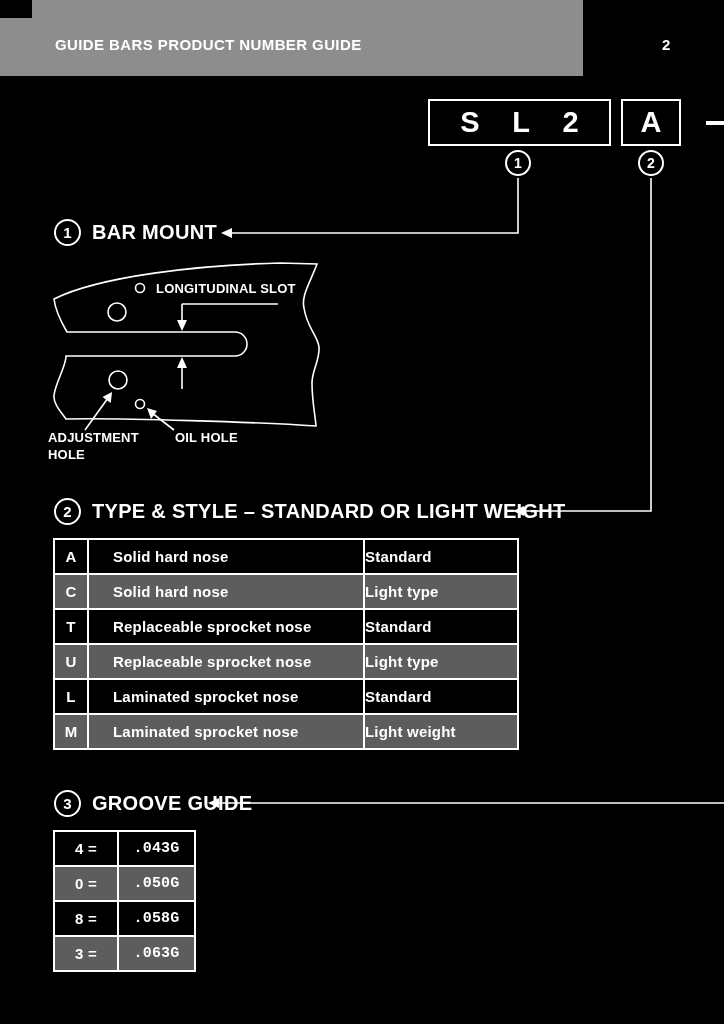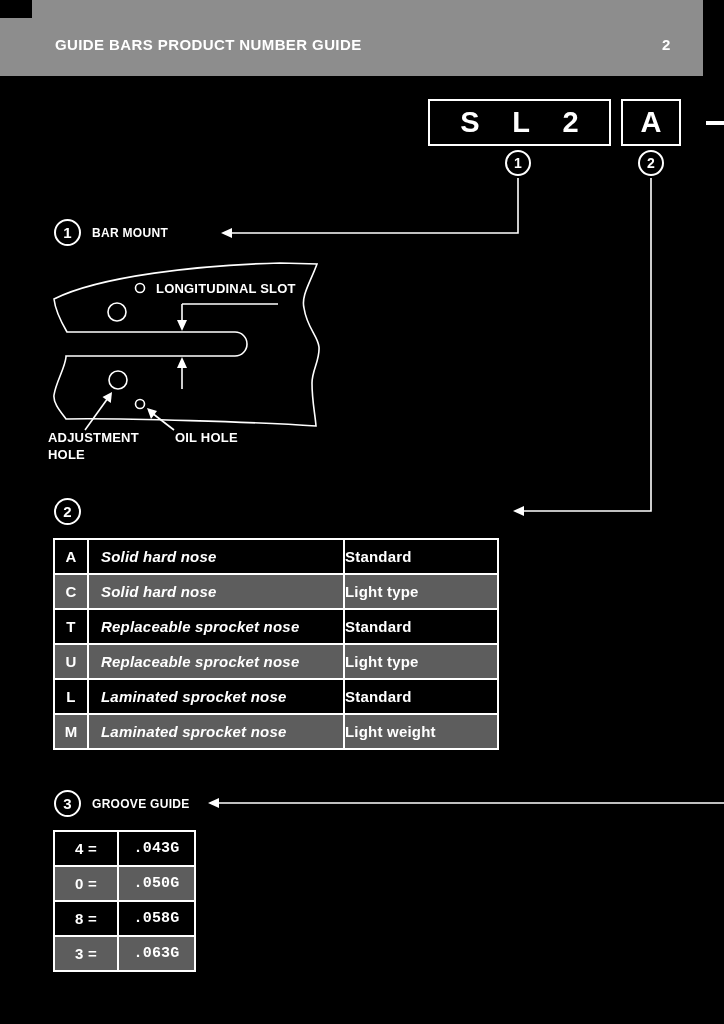--- a/index.html
+++ b/index.html
@@ -8,21 +8,21 @@
     position:relative;
     background:#000;
     font-family:"Liberation Sans", sans-serif;
     font-weight:bold;
     color:#fff;
     overflow:hidden;
   }
 
   
   .header {
-    position:absolute; left:0; top:0; width:703px; height:76px;
+    position:absolute; left:0; top:0; width:583px; height:76px;
     background:#8d8d8d;
   }
   .corner-notch {
     position:absolute; left:0; top:0; width:32px; height:18px; background:#000;
   }
   .header-title {
     position:absolute; left:55px; top:36px;
     font-size:15px; letter-spacing:0.4px; color:#fff;
   }
   .header-pagenum {
@@ -63,21 +63,21 @@
     position:absolute; display:flex; align-items:center; gap:11px; z-index:2;
   }
   .h-bar-mount    { left:54px; top:219px; }
   .h-type-style   { left:54px; top:498px; }
   .h-groove-gauge { left:54px; top:790px; }
   .hcircle {
     width:27px; height:27px; border:2px solid #fff; border-radius:50%;
     display:flex; align-items:center; justify-content:center;
     font-size:15px; flex:none;
   }
-  .htext { font-size:12px; letter-spacing:0.3px; white-space:nowrap; }
+  .htext { font-size:20px; letter-spacing:0.3px; white-space:nowrap; }
 
   
   .bar-diagram { position:absolute; left:40px; top:258px; z-index:2; }
   .bar-diagram path, .bar-diagram circle, .bar-diagram line { fill:none; stroke:#fff; stroke-width:1.6; }
   .bar-diagram polygon { fill:#fff; stroke:none; }
   .bar-diagram text {
     fill:#fff; font-family:"Liberation Sans", sans-serif;
     font-weight:bold; font-size:13px; letter-spacing:0.2px;
   }
 
@@ -86,21 +86,21 @@
   td {
     border:2px solid #fff; height:35px;
     font-size:15px; color:#fff; vertical-align:middle;
     letter-spacing:0.2px;
   }
   tr.dark td { background:#000; }
   tr.gray td { background:#5d5d5d; }
 
   .type-style-table { left:53px; top:538px; }
   .type-style-table .c-code  { width:34px;  text-align:center; }
-  .type-style-table .c-nose  { width:256px; padding-left:12px;font-style:italic; }
+  .type-style-table .c-nose  { width:276px; padding-left:24px; }
   .type-style-table .c-style { width:154px; }
 
   .groove-table { left:53px; top:830px; }
   .groove-table .c-digit { width:64px; text-align:center; }
   .groove-table .c-gauge { width:77px; text-align:center;font-family:Liberation Mono, monospace; }
 </style>
 </head>
 <body>
 
 <div class="header">
@@ -142,20 +142,21 @@
   <span class="hcircle">
     <span>1</span>
   </span>
   <span class="htext">BAR MOUNT</span>
 </div>
 
 <div class="heading h-type-style">
   <span class="hcircle">
     <span>2</span>
   </span>
+  <span class="htext">TYPE &amp; STYLE – STANDARD OR LIGHT WEIGHT</span>
 </div>
 
 <div class="heading h-groove-gauge">
   <span class="hcircle">
     <span>3</span>
   </span>
   <span class="htext">GROOVE GUIDE</span>
 </div>
 
 <svg class="bar-diagram" width="330" height="215" viewBox="0 0 330 215">

